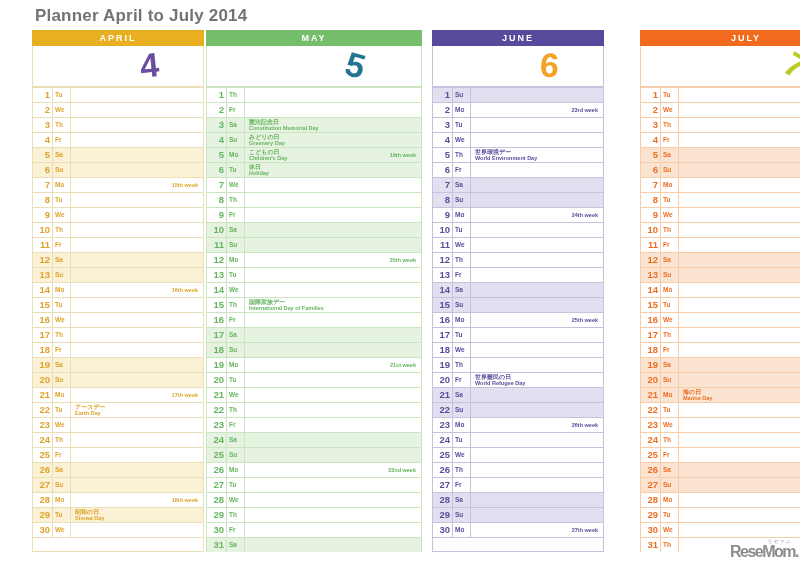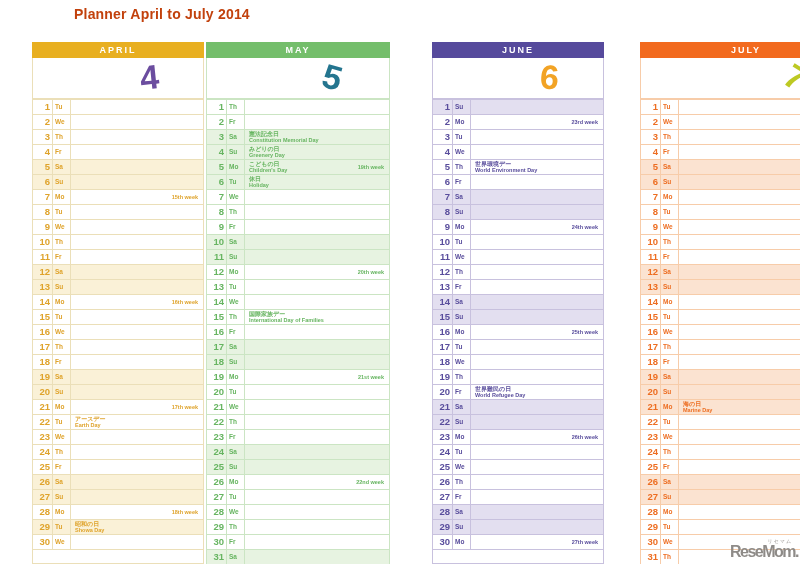--- a/index.html
+++ b/index.html
@@ -1,19 +1,19 @@
 <!DOCTYPE html>
 <html><head>
 <meta charset="utf-8">
 <style>
   html,body{margin:0;padding:0;width:800px;height:564px;background:#ffffff;overflow:hidden;
     font-family:"Liberation Sans","DejaVu Sans",sans-serif;}
   #page{position:relative;width:800px;height:564px;background:#fff;}
-  #title{position:absolute;left:35px;top:6px;font-size:14px;font-weight:bold;color:#c2410c;letter-spacing:0.2px;margin-left:39px;}
-  .month{position:absolute;top:42px;}
+  #title{position:absolute;left:35px;top:6px;font-size:17px;font-weight:bold;color:#737373;letter-spacing:0.2px;}
+  .month{position:absolute;top:30px;}
   .mh{height:16px;line-height:16px;background:var(--c);color:#fff;text-align:center;
       font-weight:bold;font-size:9px;letter-spacing:2px;}
   .notes{height:41px;border:1px solid var(--b);border-top:none;position:relative;background:#fff;box-sizing:border-box;}
   .numeral{position:absolute;right:26%;top:0;font-size:34px;font-weight:bold;line-height:38px;display:inline-block;}
   .n0{transform:rotate(-6deg);}
   .n1{transform:rotate(16deg);}
   .n2{transform:rotate(4deg);}
   .n3{transform:rotate(32deg);right:22%;}
   .rows{display:flex;flex-direction:column;height:464px;border-left:1px solid var(--b);
         border-right:1px solid var(--b);border-bottom:1px solid var(--b);box-sizing:content-box;}
@@ -209,21 +209,21 @@
             </span>
           </div>
           <div class="row">
             <span class="num">30</span>
             <span class="wd">We</span>
             <span class="content"></span>
           </div>
           <div class="row blank"></div>
         </div>
       </div>
-      <div class="month" style="left: 206px; width: 184px; --c: #74BE6B; --t: #E7F3E1; --b: #CBE5C3; --x: #67B561;">
+      <div class="month" style="left: 206px; width: 216px; --c: #74BE6B; --t: #E7F3E1; --b: #CBE5C3; --x: #67B561;">
         <div class="mh">MAY</div>
         <div class="notes">
           <span class="numeral n1" style="color: rgb(36, 117, 143);">5</span>
         </div>
         <div class="rows">
           <div class="row">
             <span class="num">1</span>
             <span class="wd">Th</span>
             <span class="content"></span>
           </div>

